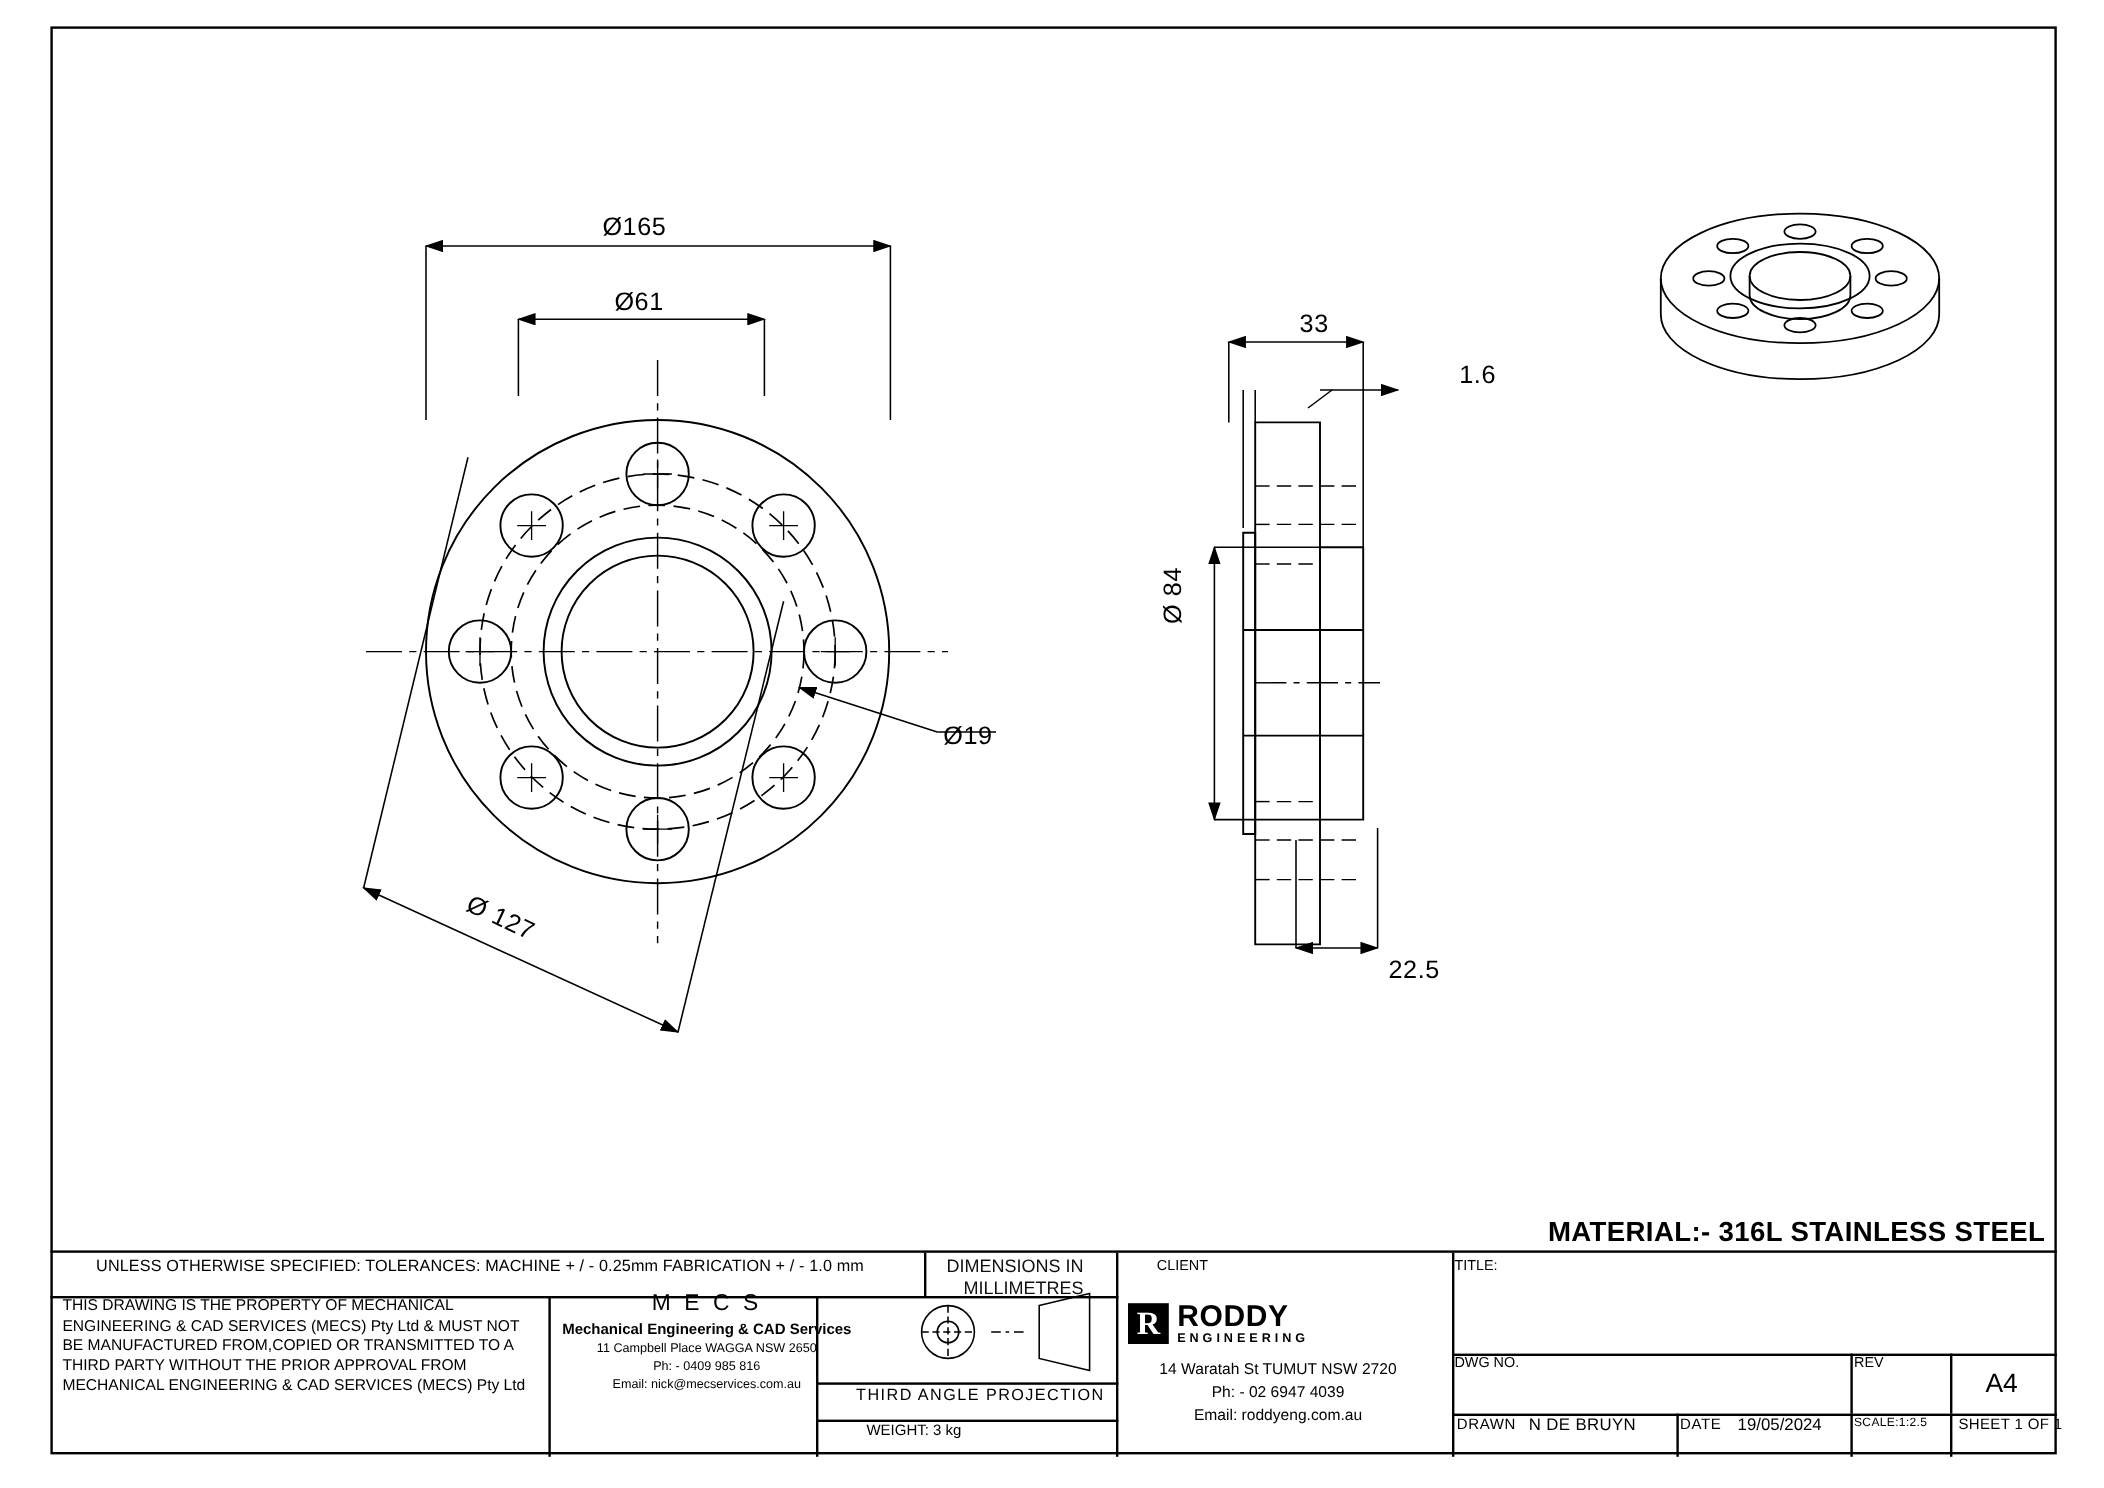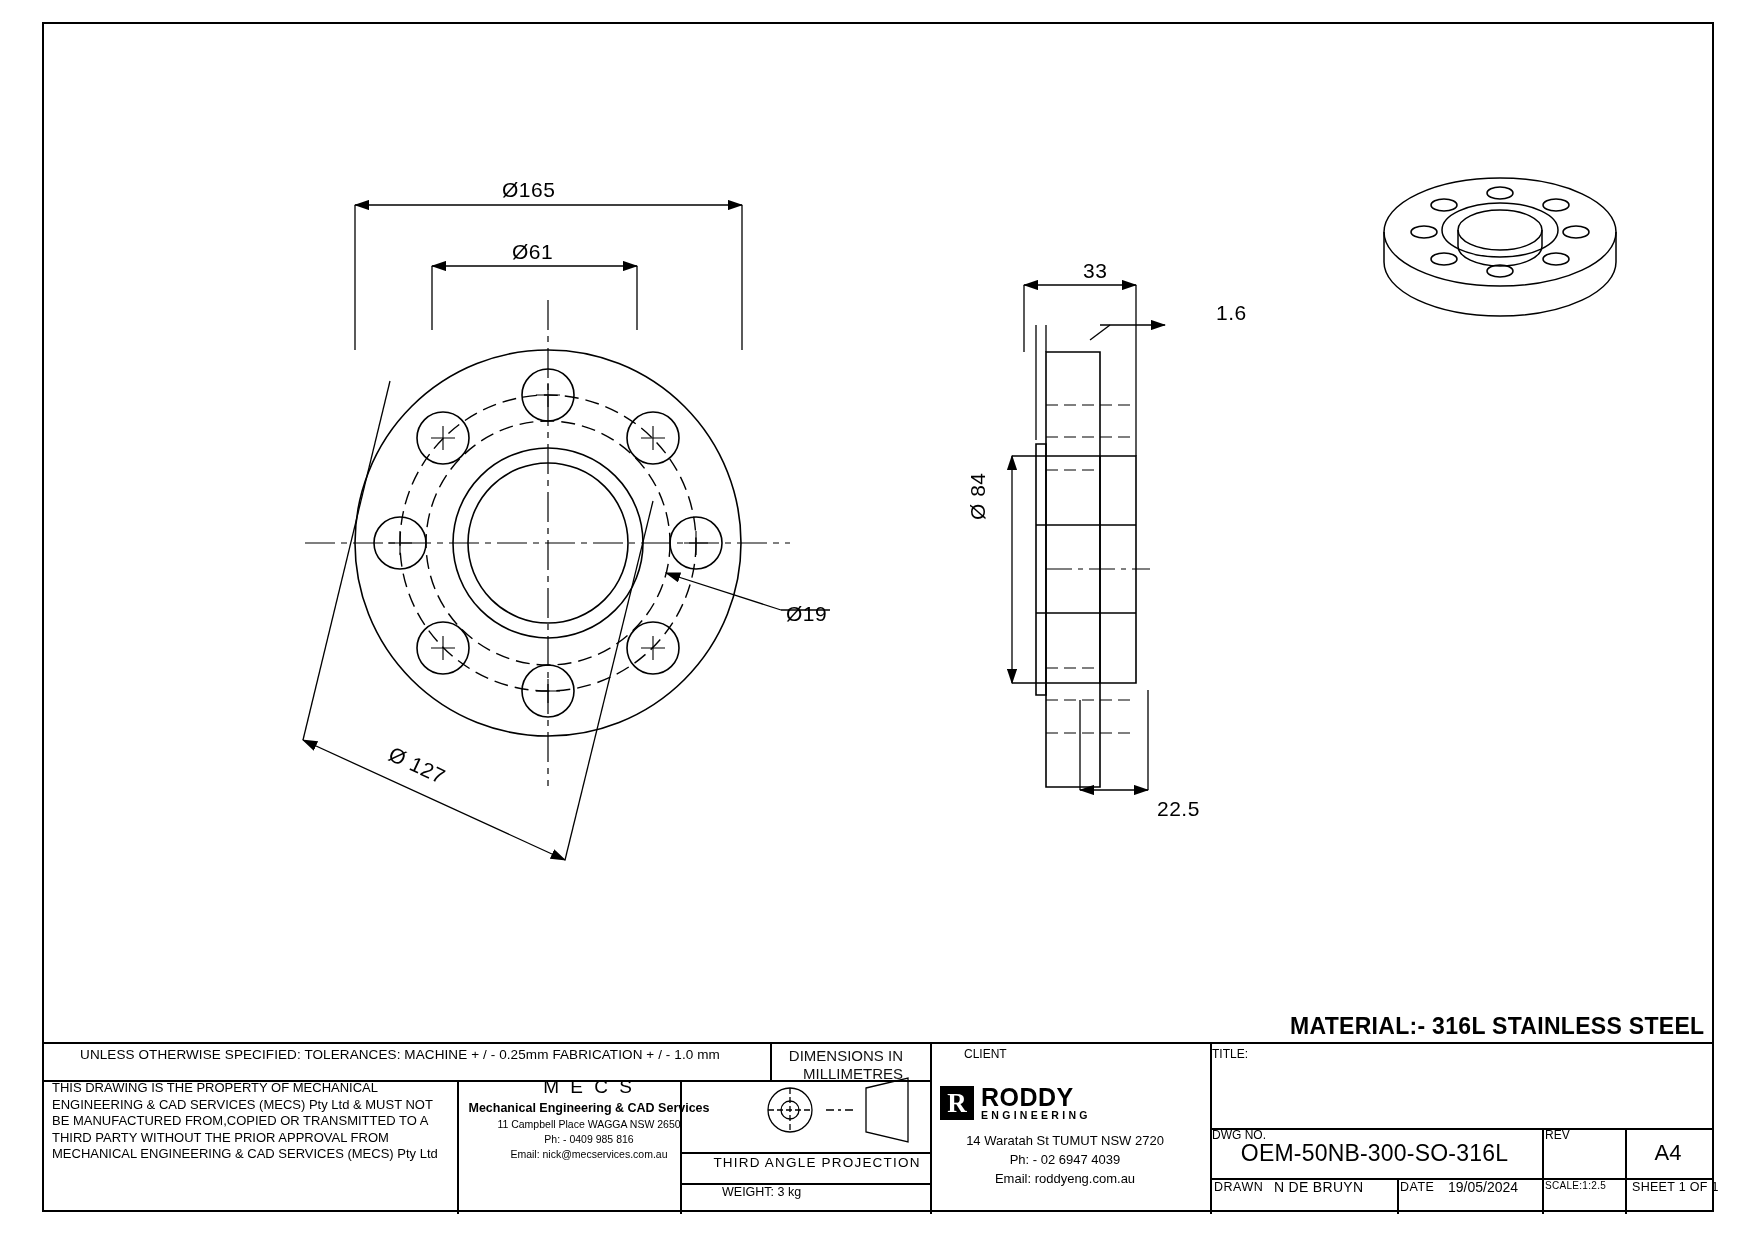--- a/index.html
+++ b/index.html
@@ -393,21 +393,20 @@
   </div>
   <div class="client-addr">
     <div>14 Waratah St TUMUT NSW 2720</div>
     <div>Ph: - 02 6947 4039</div>
     <div>Email: roddyeng.com.au</div>
   </div>
 
   <div class="title-label">TITLE:</div>
 
   <div class="dwg-label">DWG NO.</div>
-  <div class="dwg-no">OEM-50NB-300-SO-316L</div>
   <div class="rev-label">REV</div>
   <div class="rev-val"></div>
   <div class="size-val">A4</div>
 
   <div class="drawn-label">DRAWN</div>
   <div class="drawn-val">N DE BRUYN</div>
   <div class="date-label">DATE</div>
   <div class="date-val">19/05/2024</div>
   <div class="scale-val">SCALE:1:2.5</div>
   <div class="sheet-val">SHEET 1 OF 1</div>

